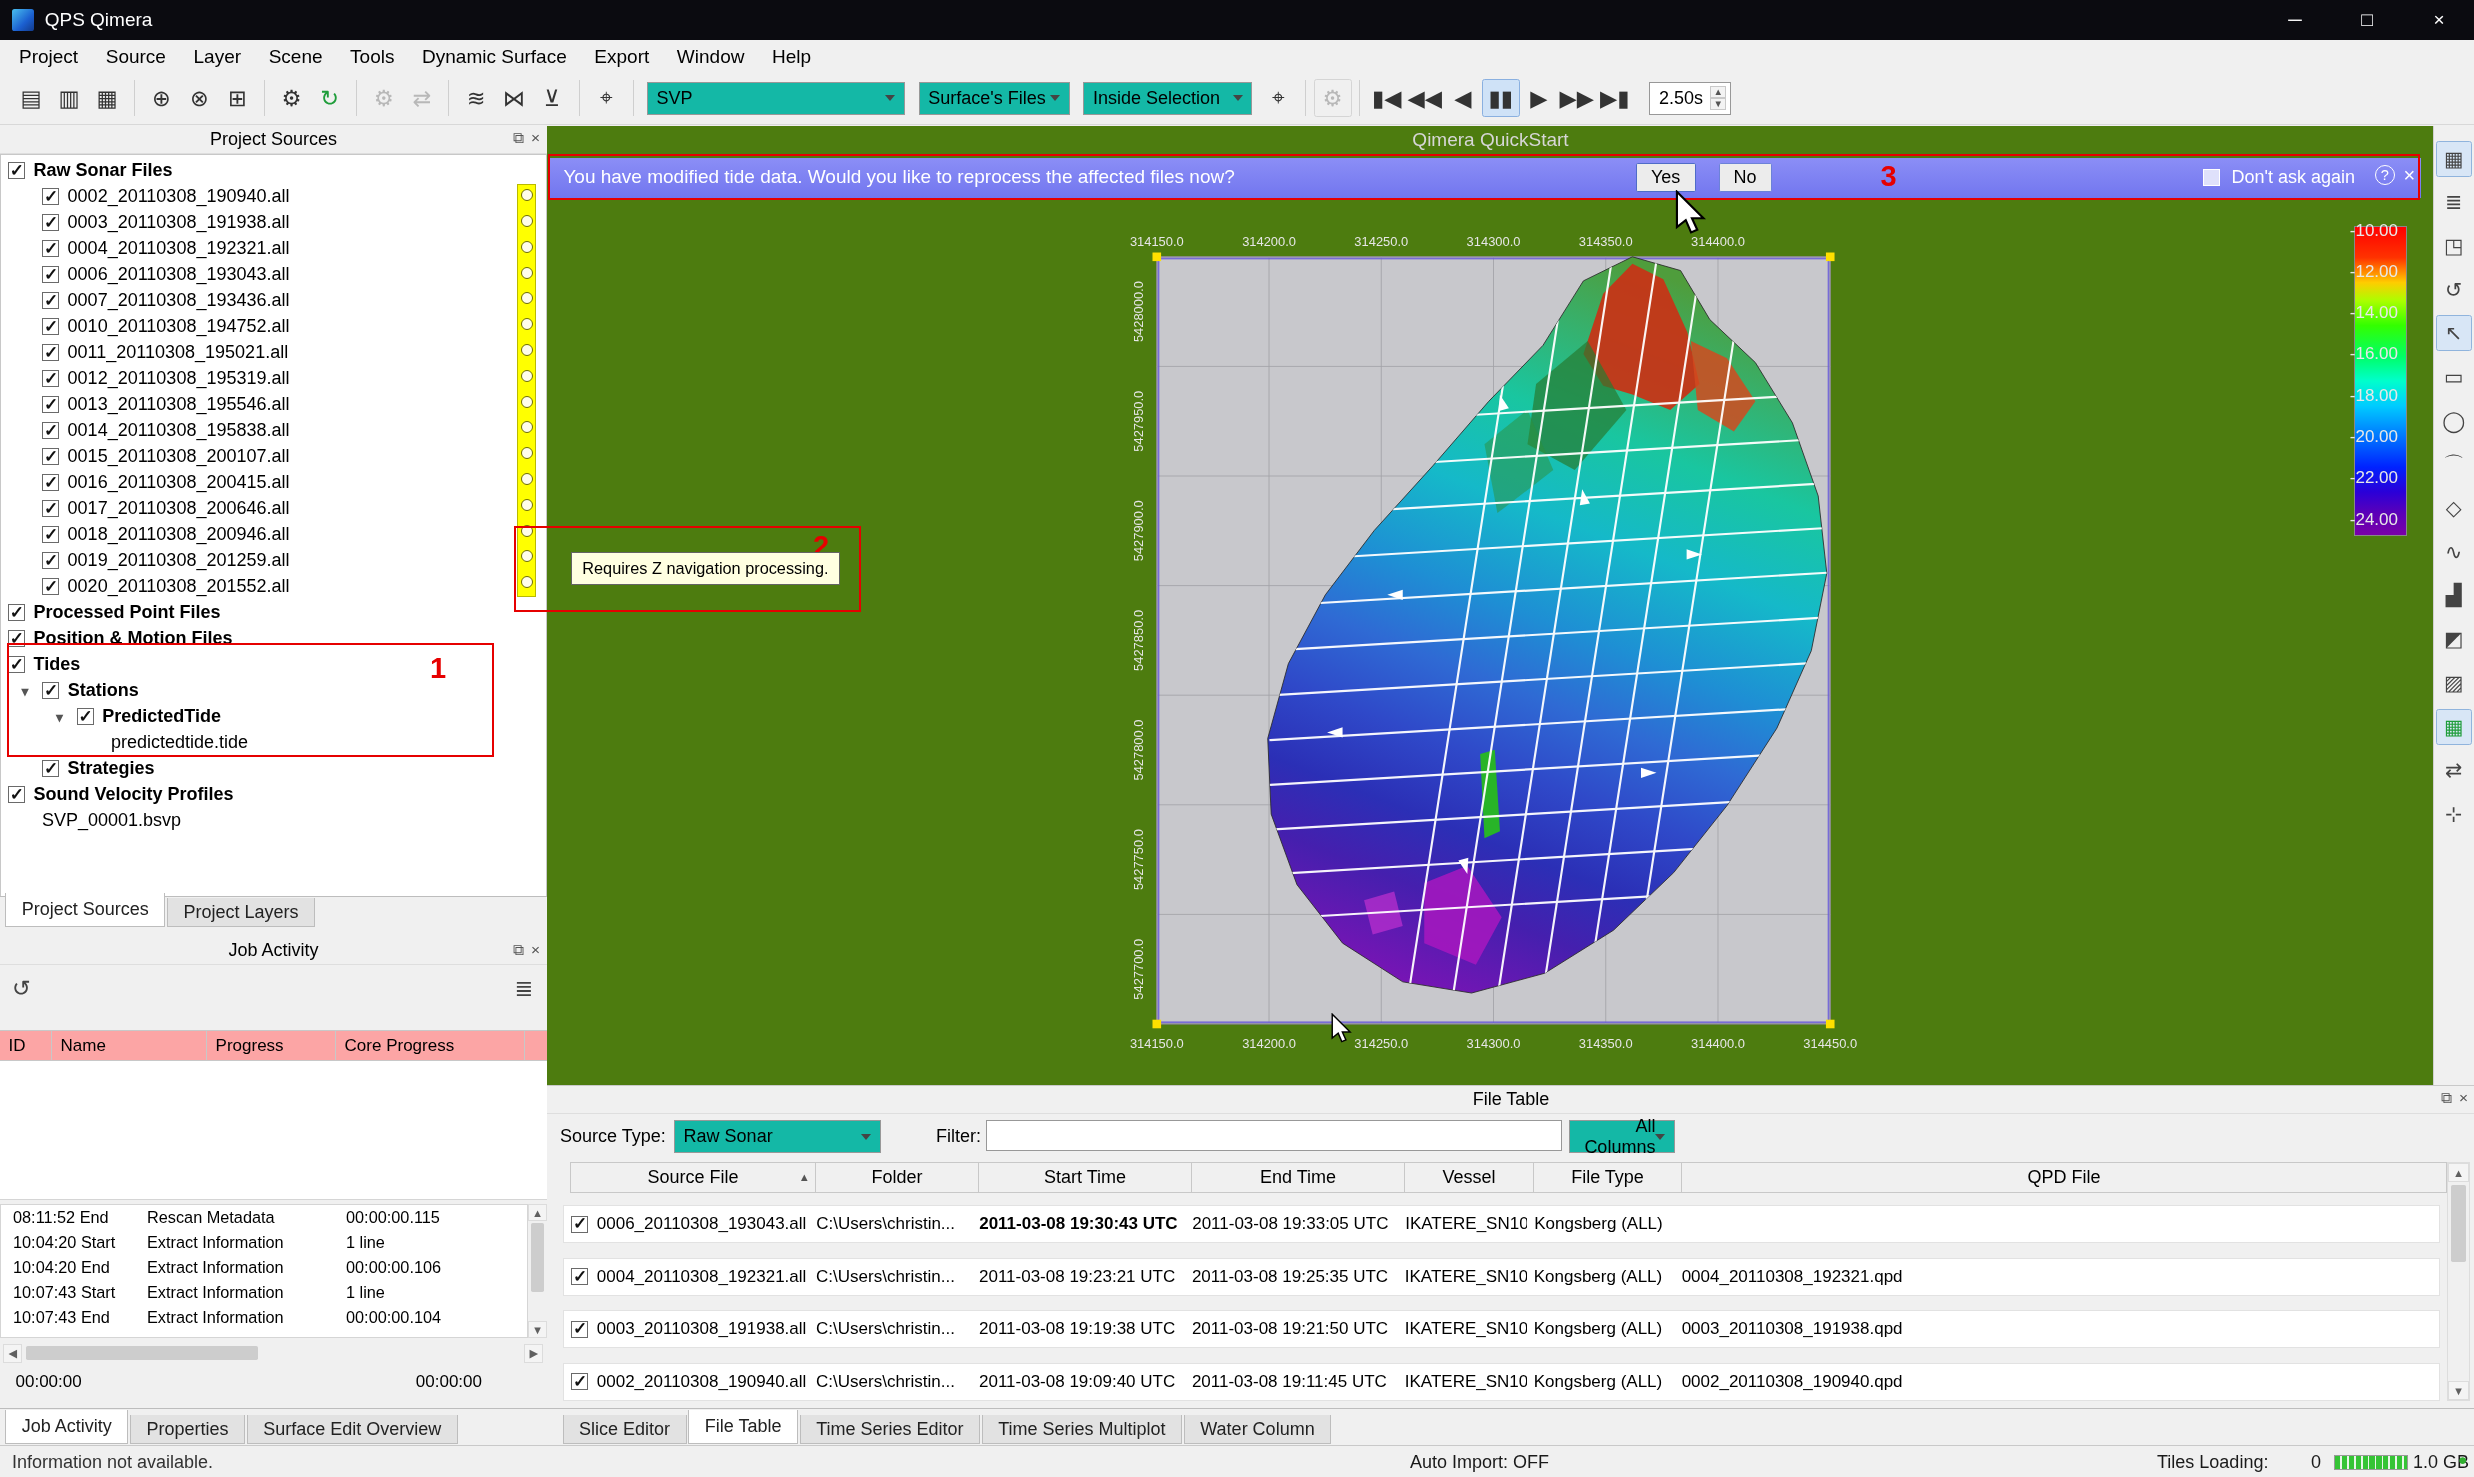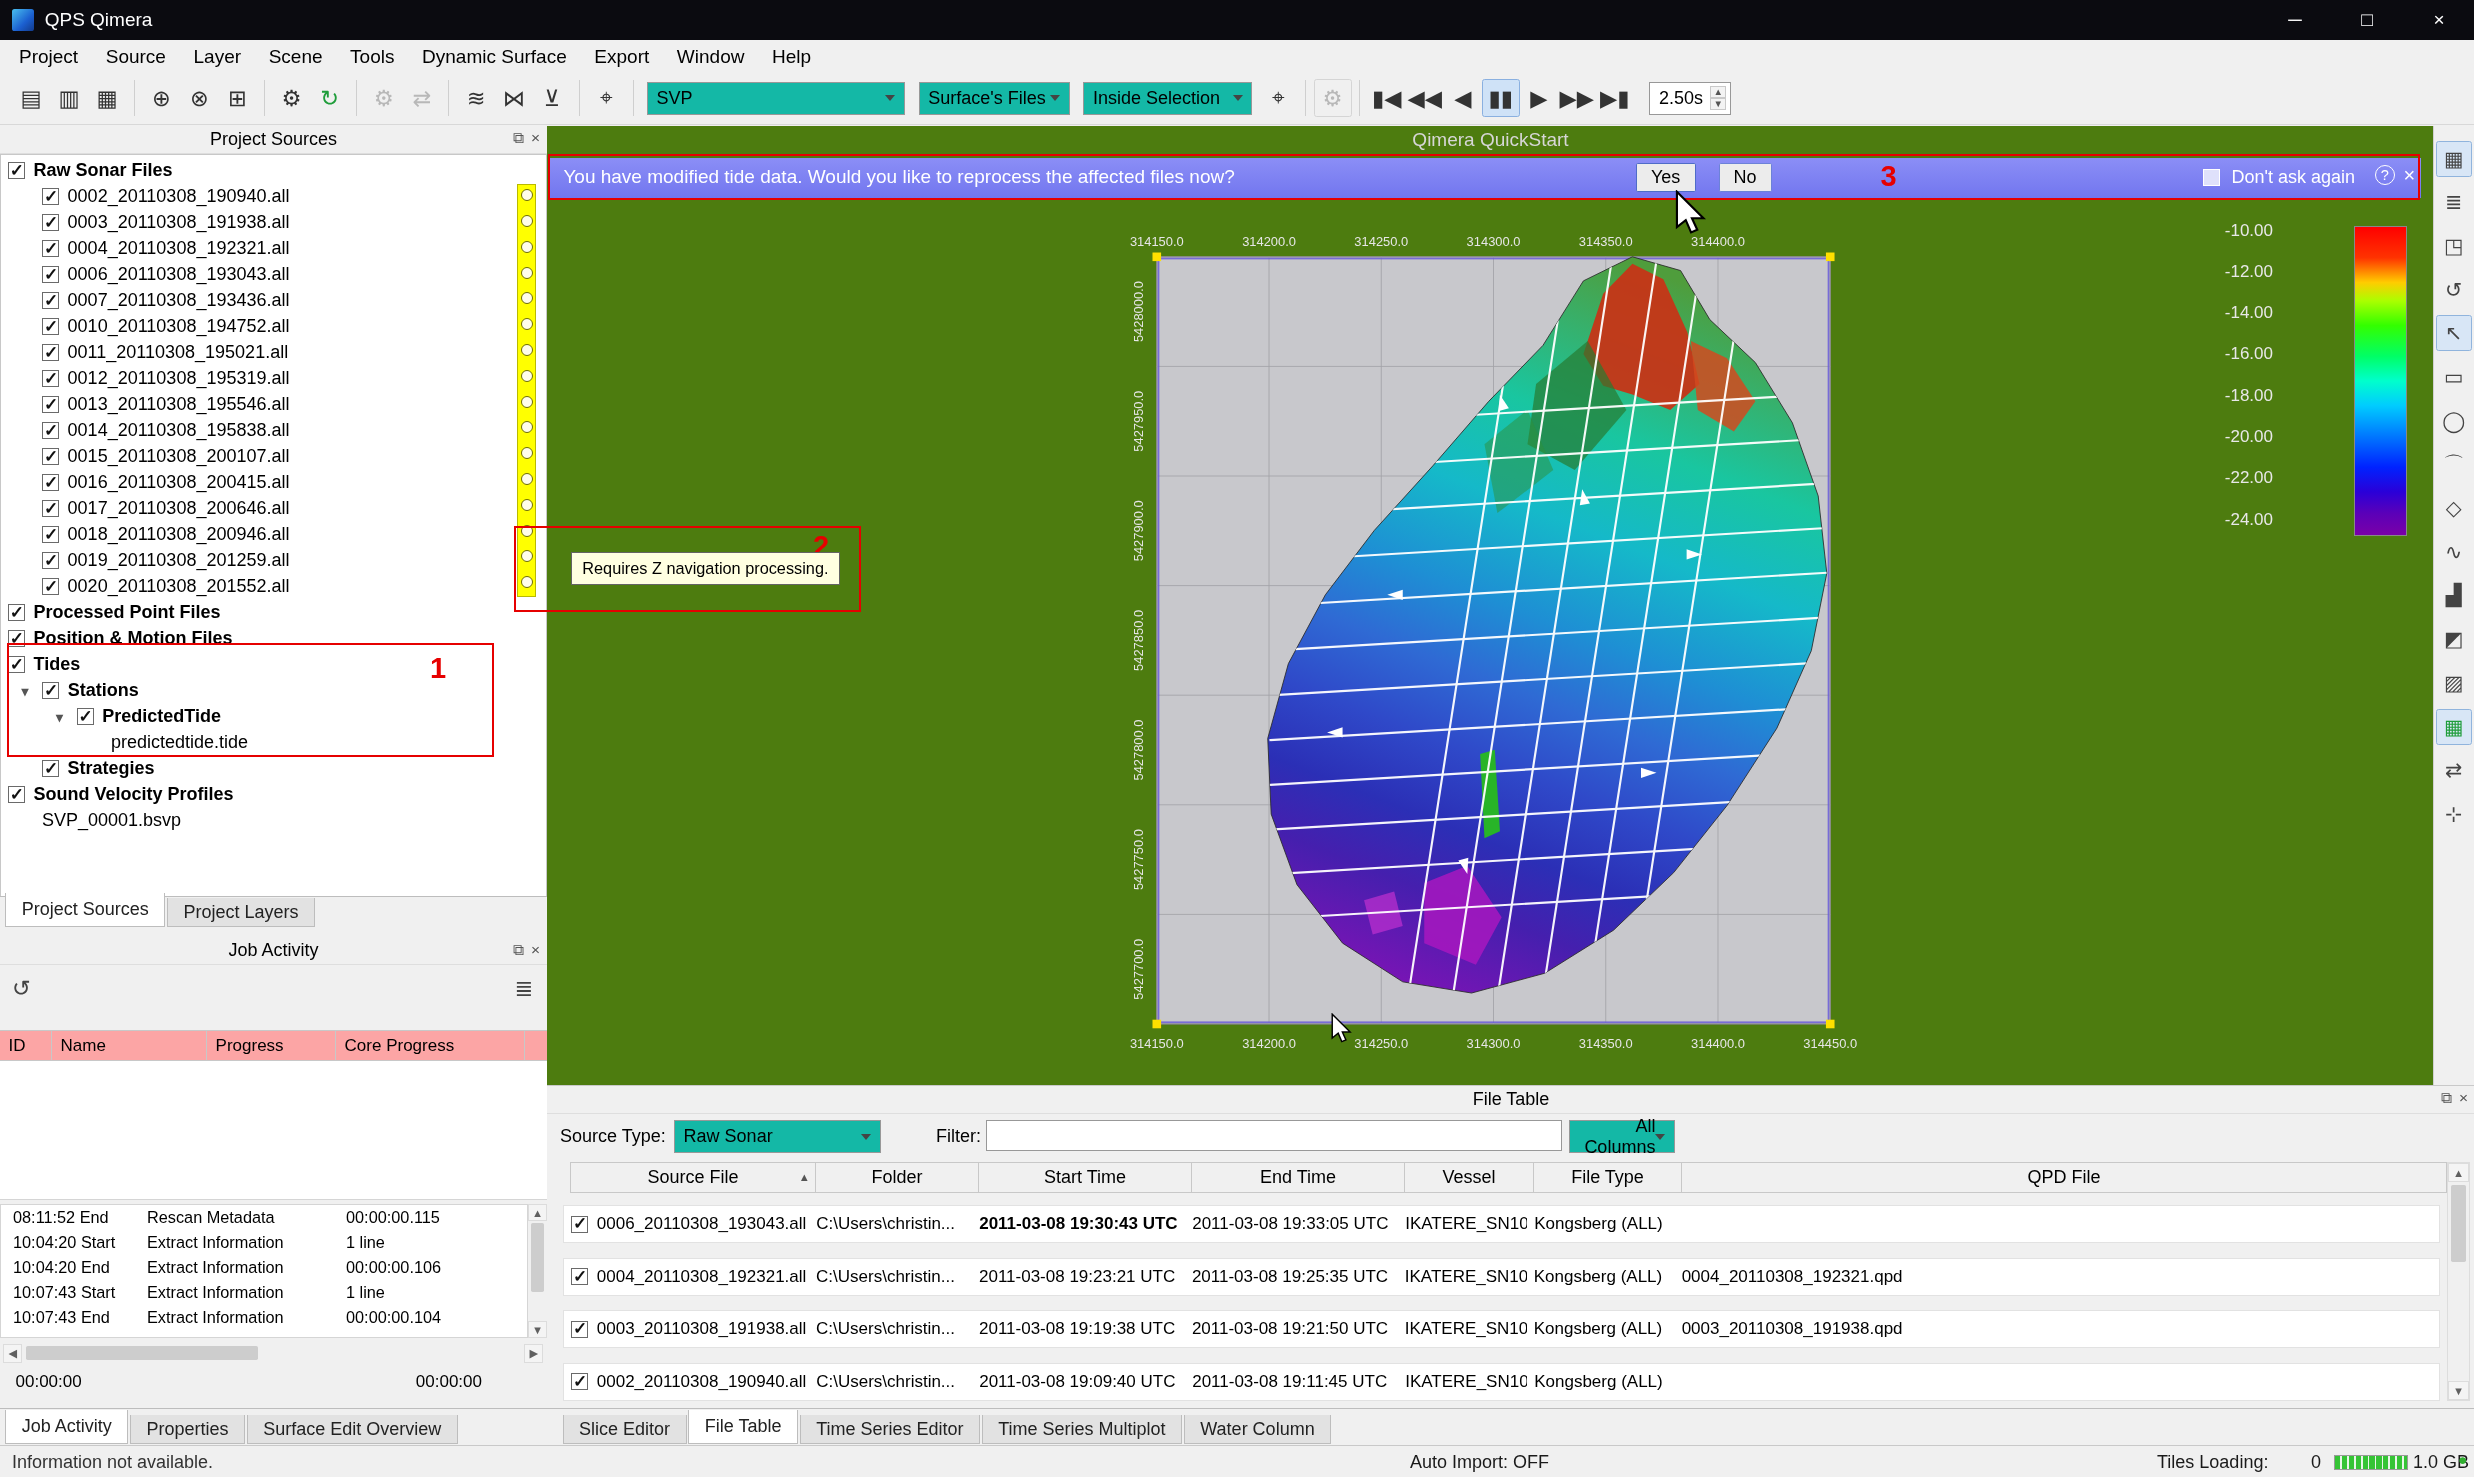--- a/index.html
+++ b/index.html
@@ -55,21 +55,21 @@
   .scene-title{position:absolute;left:0;top:3.4px;width:100%;text-align:center;color:#d6d6d6;font-size:19px;}
   .notif{position:absolute;left:2.6px;top:32px;width:1871px;height:40px;background:linear-gradient(#8b8ef6,#7276ef);color:#fff;}
   .notif-msg{position:absolute;left:13.8px;top:7.7px;font-size:19px;}
   .nbtn{position:absolute;top:5.2px;height:29px;padding:0 15.5px;background:#ececec;color:#000;font-size:18px;display:flex;align-items:center;border:0.9px solid #6c82d8;border-radius:1.7px;}
   .notif-cb{position:absolute;width:17px;height:17px;background:#dfe1fb;border:0.9px solid #fff;top:11.2px;}
   .annot{border:2.6px solid #e60000;position:absolute;pointer-events:none;z-index:50;}
   .annot-num{position:absolute;color:#e60000;font-size:29px;font-weight:bold;z-index:51;}
   .tooltip{position:absolute;background:#ffffe1;border:0.9px solid #646464;color:#000;font-size:16.3px;padding:6px 10.3px;z-index:52;white-space:nowrap;}
   .colorbar{position:absolute;left:1807px;top:100px;width:53px;height:310px;border:0.9px solid #888;
     background:linear-gradient(180deg,#ff0000 0%,#ff3300 10%,#ffcc00 18%,#aaff00 24%,#33ff00 32%,#00ff66 42%,#00ffcc 50%,#00ccff 58%,#0077ff 68%,#0022ff 78%,#2a00d8 86%,#5b00b8 93%,#7a00a8 100%);}
-  .cb-label{position:absolute;left:1616px;width:110px;text-align:right;color:#e8e8e8;font-size:17px;}
+  .cb-label{position:absolute;left:1741px;width:110px;text-align:right;color:#e8e8e8;font-size:17px;}
   
   .right-bar{left:2433px;top:126px;width:41px;height:960px;background:#f0f0f0;border-left:0.9px solid #d0d0d0;padding-top:6.9px;}
   .rt-btn{width:36px;height:36px;margin:7.7px 1.7px;display:flex;align-items:center;justify-content:center;font-size:20.6px;color:#444;border:0.9px solid transparent;border-radius:2.6px;}
   .rt-active{background:#d8e6f6;border-color:#90b4dd;}
   
   .ftpanel{left:547px;top:1085px;width:1928px;height:323px;background:#f0f0f0;border-top:0.9px solid #c9c9c9;}
   .ft-label{position:absolute;font-size:18px;top:40px;}
   .fthead{position:absolute;left:23px;top:76px;height:31px;display:flex;background:#f0f0f0;border:0.9px solid #c8c8c8;}
   .ftcol{display:flex;align-items:center;justify-content:center;font-size:18px;border-right:0.9px solid #c8c8c8;position:relative;}
   .sort{position:absolute;right:5.2px;top:7.7px;font-size:11.2px;color:#555;}
@@ -600,20 +600,21 @@
         <div class="ftrow">
           <div class="ftcell" style="width: 245px;">
             <span class="cb checked"></span>
             <span>0002_20110308_190940.all</span>
           </div>
           <div class="ftcell" style="width: 163px;">C:\Users\christin...</div>
           <div class="ftcell" style="width: 213px;">2011-03-08 19:09:40 UTC</div>
           <div class="ftcell" style="width: 213px;">2011-03-08 19:11:45 UTC</div>
           <div class="ftcell" style="width: 129px;">IKATERE_SN101</div>
           <div class="ftcell" style="width: 148px;">Kongsberg (ALL)</div>
+          <div class="ftcell" style="width: 765px;">0002_20110308_190940.qpd</div>
         </div>
       </div>
     <div class="abs" style="right:5.2px;top:76px;bottom:6.9px;width:22.4px;background:#f0f0f0;border:0.9px solid #ddd;">
       <div class="sb-arrow" style="height:19px;">▲</div>
       <div class="sb-thumb" style="margin:2.6px 2.6px;height:77px;"></div>
       <div class="sb-arrow abs" style="bottom:0;left:0;right:0;height:19px;">▼</div>
     </div>
   </div>
 
   <div class="abs tabsbar tabs-strip" id="bottom-tabs" style="left:547px;top:1408px;width:1928px;padding-left:15.5px;">

